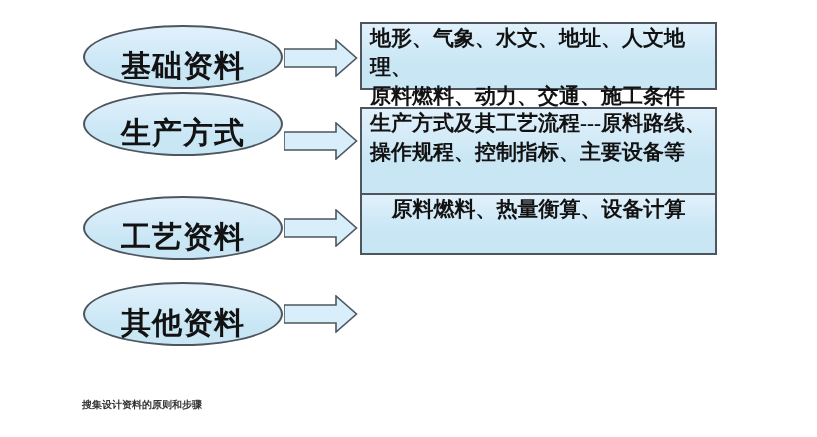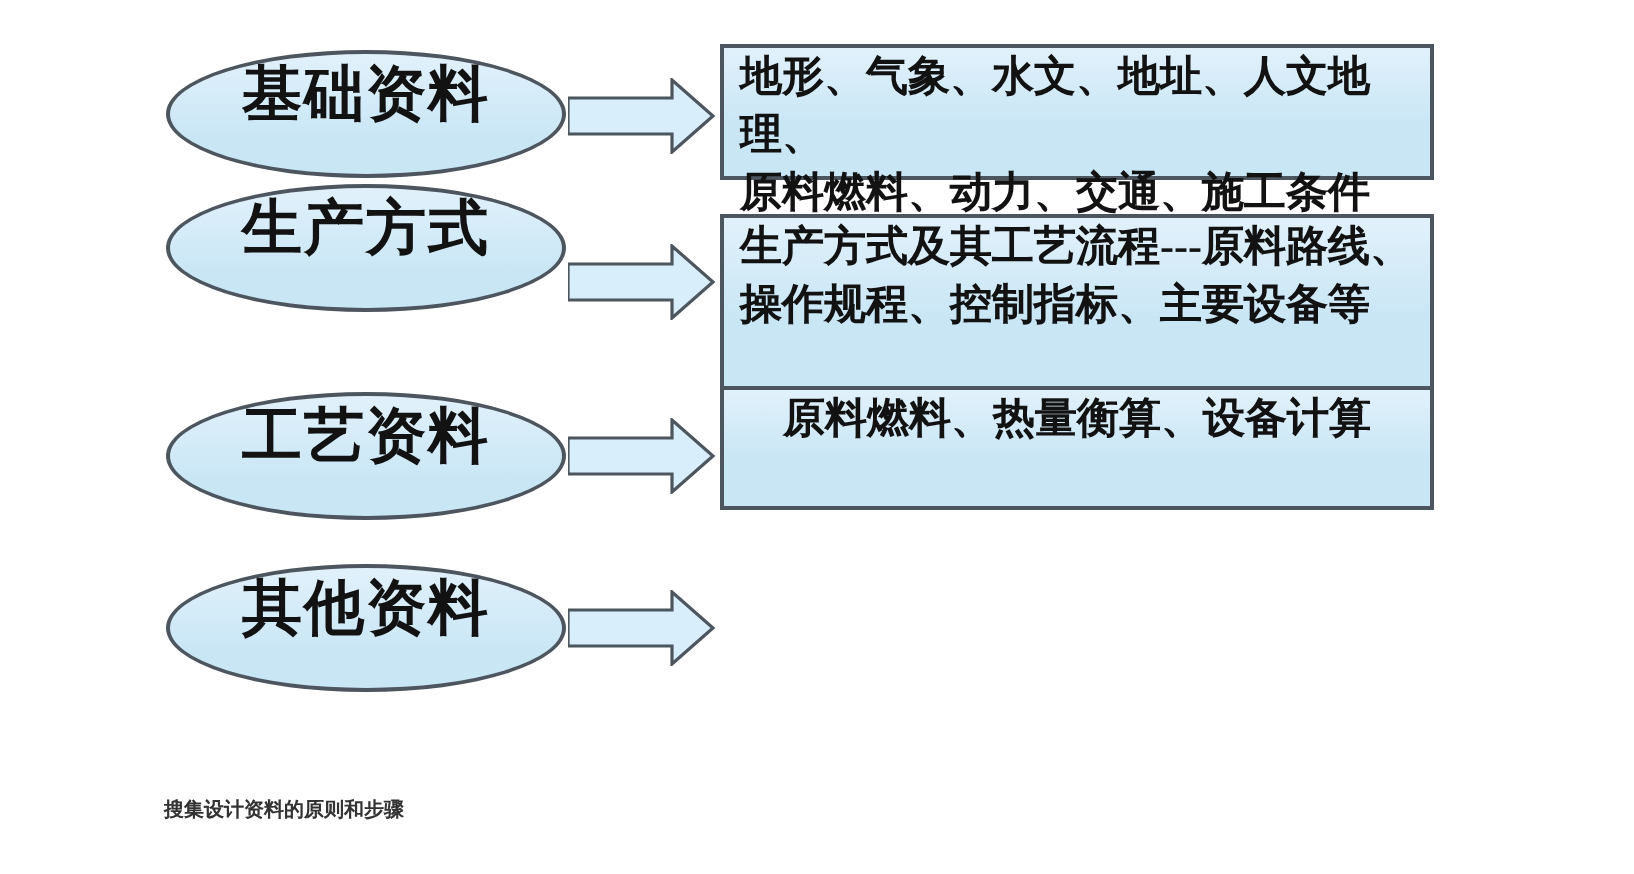--- a/index.html
+++ b/index.html
@@ -17,21 +17,21 @@
     width:817px;height:437px;
     background:#ffffff;
     overflow:hidden;
   }
   .ellipse{
     position:absolute;
     left:83px;width:200px;height:64px;
     border:2px solid var(--shape-border);
     border-radius:50%;
     background:linear-gradient(180deg,var(--shape-fill-light) 0%,var(--shape-fill) 70%);
-    display:flex;align-items:flex-start;justify-content:center;
+    display:flex;align-items:flex-end;justify-content:center;
   }
   .ellipse-label{
     font-size:30px;
     font-weight:700;
     color:var(--diagram-text);
     letter-spacing:1px;
     white-space:nowrap;
   }
   .arrow{
     position:absolute;

